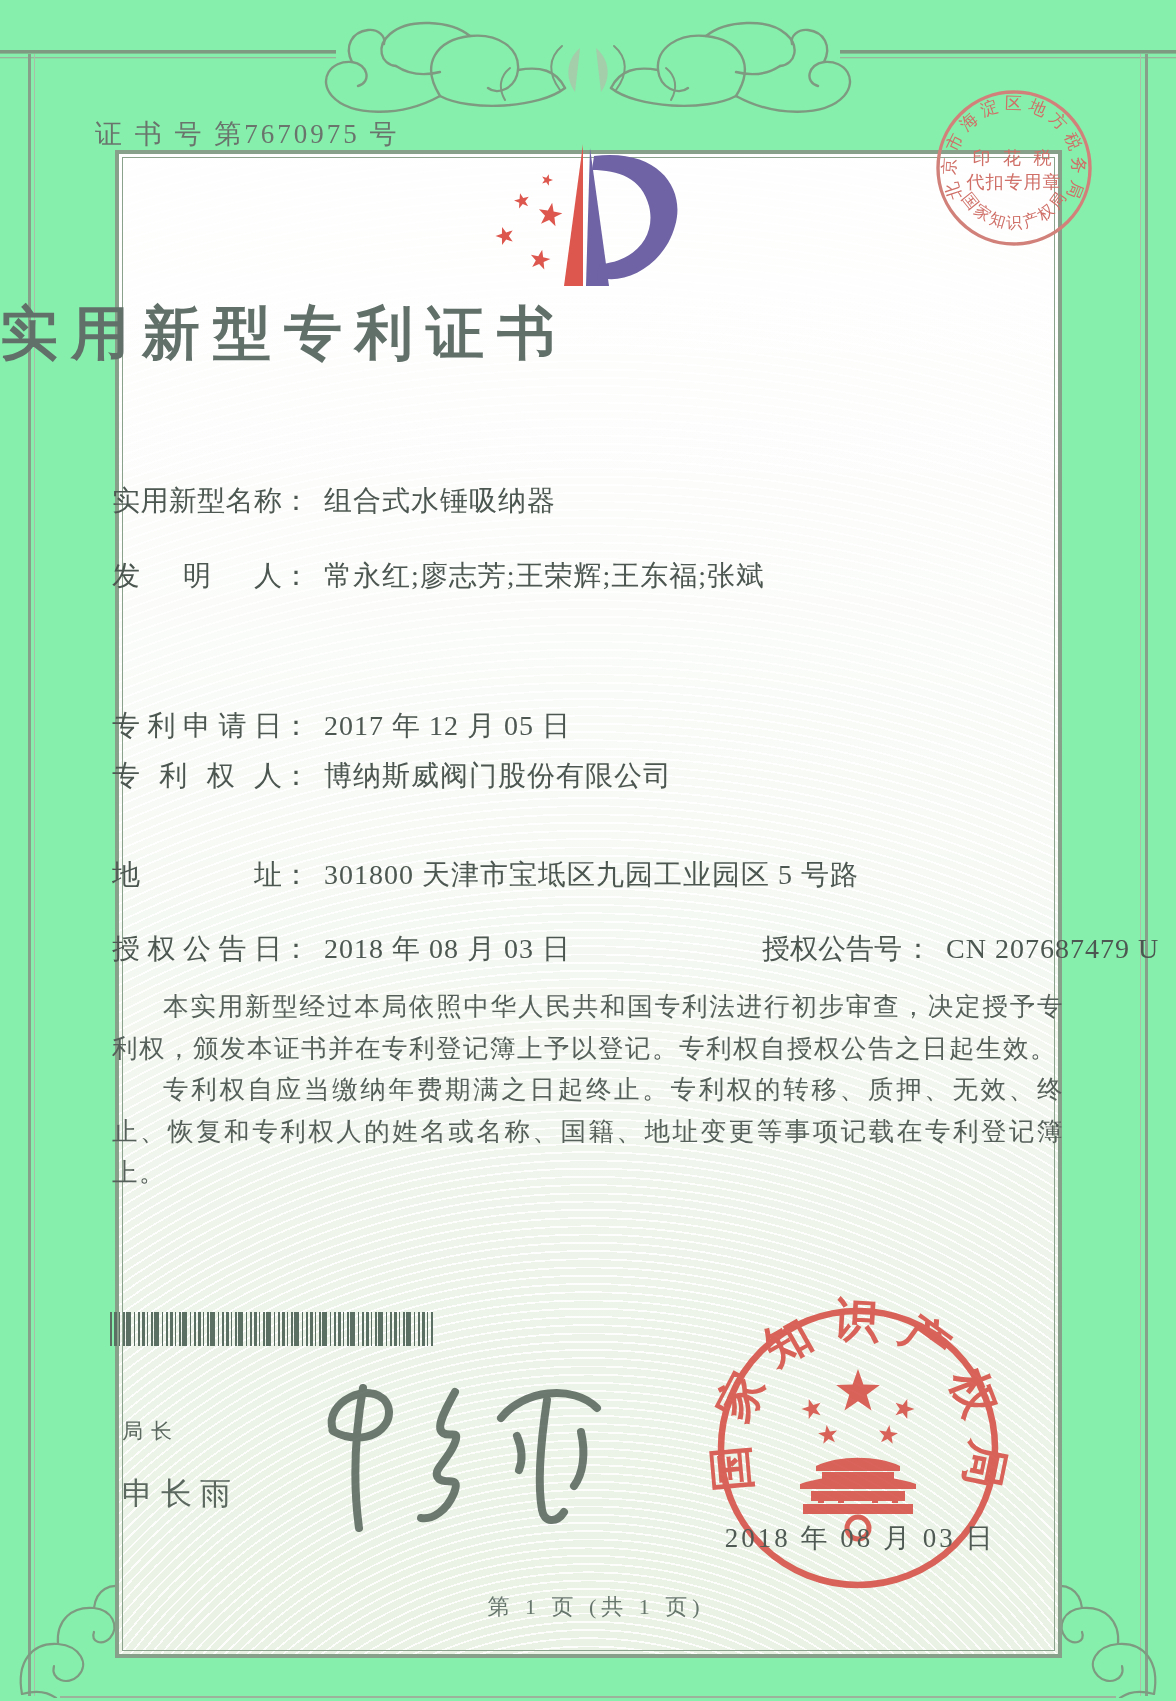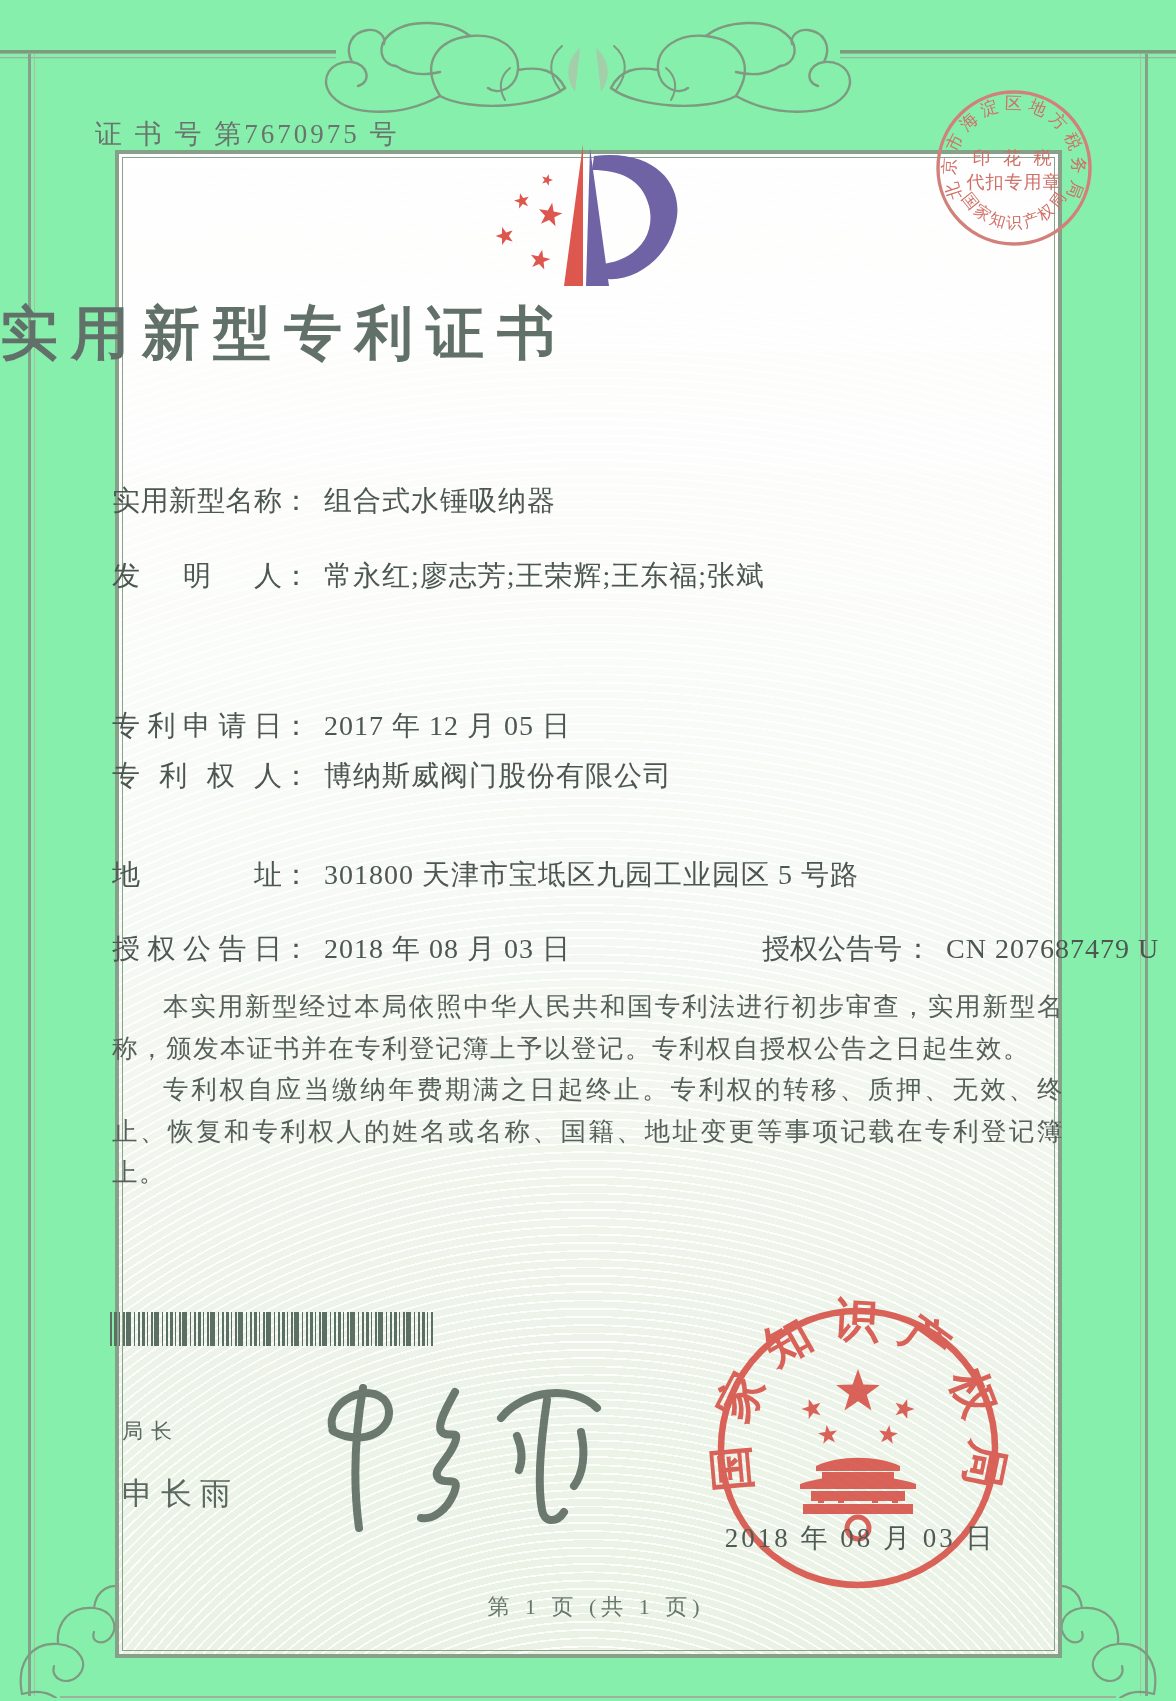--- a/index.html
+++ b/index.html
@@ -165,21 +165,21 @@
     <span class="lab">地址</span><span class="colon">：</span><span class="val">301800 天津市宝坻区九园工业园区 5 号路</span>
   </div>
   <div class="field" style="top:930px;width:952px;">
     <span class="lab">授权公告日</span><span class="colon">：</span><span class="val">2018 年 08 月 03 日</span>
     <span class="grant-no-field">
       <span class="lab auto">授权公告号</span><span class="colon">：</span><span class="val">CN 207687479 U</span>
     </span>
   </div>
 
   <div class="body-text">
-    <p>本实用新型经过本局依照中华人民共和国专利法进行初步审查，实用新型名称，颁发本证书并在专利登记簿上予以登记。专利权自授权公告之日起生效。</p>
+    <p>本实用新型经过本局依照中华人民共和国专利法进行初步审查，决定授予专利权，颁发本证书并在专利登记簿上予以登记。专利权自授权公告之日起生效。</p>
     <p>专利权自应当缴纳年费期满之日起终止。专利权的转移、质押、无效、终止、恢复和专利权人的姓名或名称、国籍、地址变更等事项记载在专利登记簿上。</p>
   </div>
 
   <div class="barcode"></div>
 
   <div class="signer-title">局长</div>
   <div class="signer-name">申长雨</div>
 
   <svg class="signature" width="345" height="178" viewBox="0 0 345 178" xmlns="http://www.w3.org/2000/svg">
     <g fill="none" stroke="#5a685e" stroke-width="8" stroke-linecap="round" opacity=".88">

